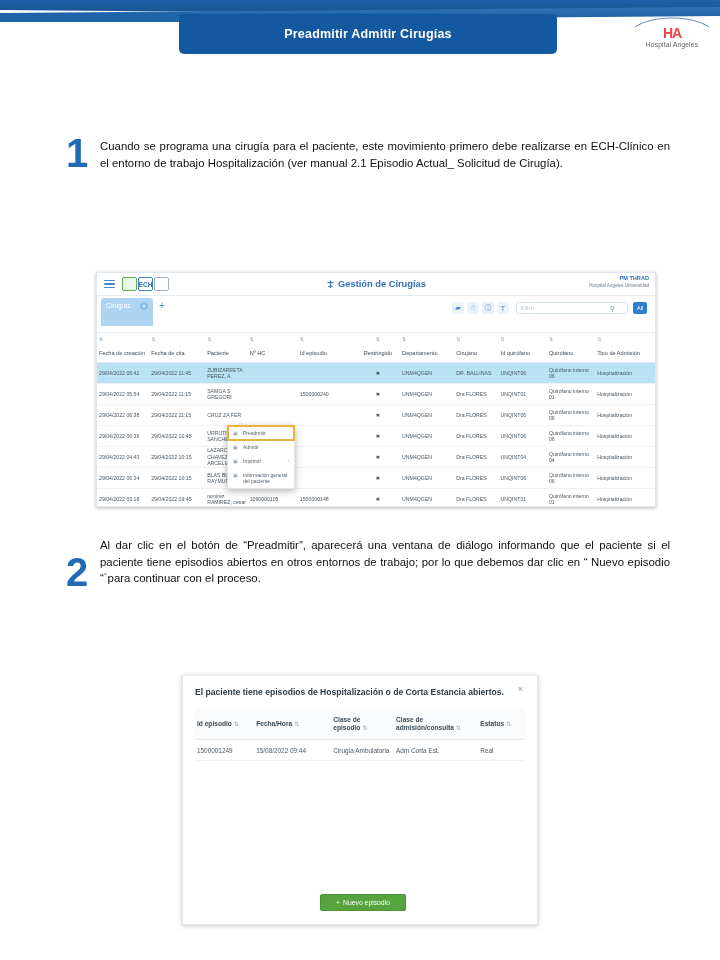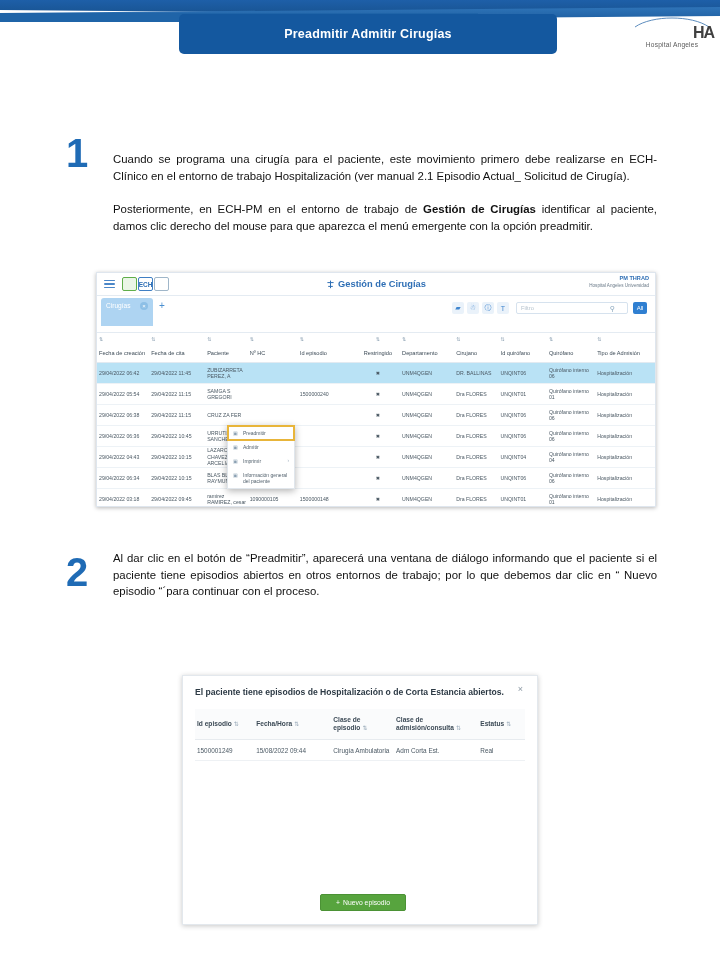--- a/index.html
+++ b/index.html
@@ -36,36 +36,36 @@
     display:flex;align-items:center;justify-content:center;
   }
   .title-pill span{
     color:#ffffff;font-size:12.5px;font-weight:bold;letter-spacing:.2px;
   }
 
   
   .logo{position:absolute;left:630px;top:16px;width:84px;height:36px;text-align:center;}
   .logo .arc{display:block;width:76px;height:12px;margin:0 auto;}
   .logo .ha{
-    font-size:16px;font-weight:bold;color:#404040;letter-spacing:-1px;
-    line-height:12px;margin-top:-1px;text-align:right;
+    font-size:14px;font-weight:bold;color:#ef4444;letter-spacing:-1px;
+    line-height:12px;margin-top:-1px;
   }
   .logo .ha-sub{font-size:6.6px;color:#5a5a5a;letter-spacing:.2px;margin-top:2px;}
 
   
   .step{position:absolute;}
   .step-num{
     position:absolute;font-size:40px;font-weight:bold;color:#1f6bb5;
     font-family:"Liberation Sans", sans-serif;line-height:40px;
   }
   .step-body{
     position:absolute;font-size:11.4px;line-height:16.5px;color:#111;
     text-align:justify;text-justify:inter-word;
   }
-  .step-body p{margin:17px;}
+  .step-body p{margin:4px;}
   .step-body b{font-weight:bold;}
 
   
   .shot1{
     position:absolute;left:96px;top:272px;width:560px;height:235px;
     background:#ffffff;
     box-shadow:0 1px 4px rgba(0,0,0,.28);
     overflow:hidden;
     border:1px solid #dfe6ee;
     box-sizing:border-box;
@@ -199,21 +199,20 @@
     <path d="M1 11 C 18 -1, 58 -1, 75 11" stroke="#4a7fb5" stroke-width="0.9" fill="none"></path>
   </svg>
   <div class="ha">HA</div>
   <div class="ha-sub">Hospital Angeles</div>
 </div>
 
 <div class="step">
   <div class="step-num" style="left:66px;top:133px;">1</div>
   <div class="step-body" style="left:96px;top:134px;width:578px;">
     <p>Cuando se programa una cirugía para el paciente, este movimiento primero debe realizarse en ECH-Clínico en el entorno de trabajo Hospitalización (ver manual 2.1 Episodio Actual_ Solicitud de Cirugía).</p>
-    <p><span>Posteriormente, en ECH-PM en el entorno de trabajo de </span><b>Gestión de Cirugías</b><span> identificar al paciente, damos clic derecho del mouse para que aparezca el menú emergente con la opción preadmitir.</span></p>
   </div>
 </div>
 
 <div class="shot1">
 
   <div class="app-top">
     <div class="hamburger">
         <i></i>
         <i></i>
         <i></i>

